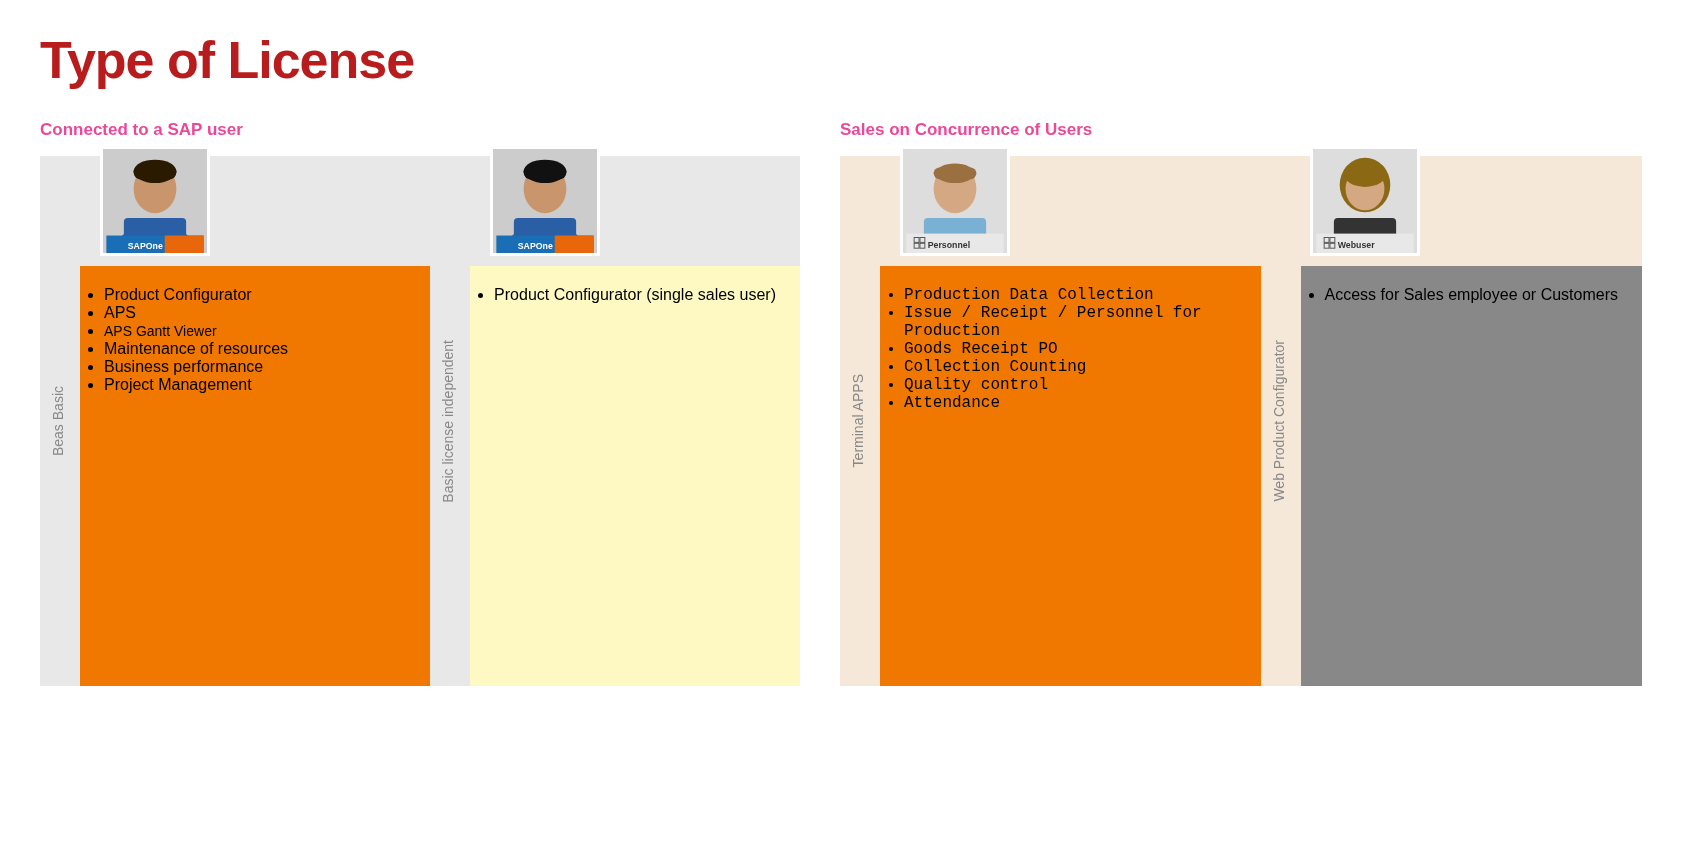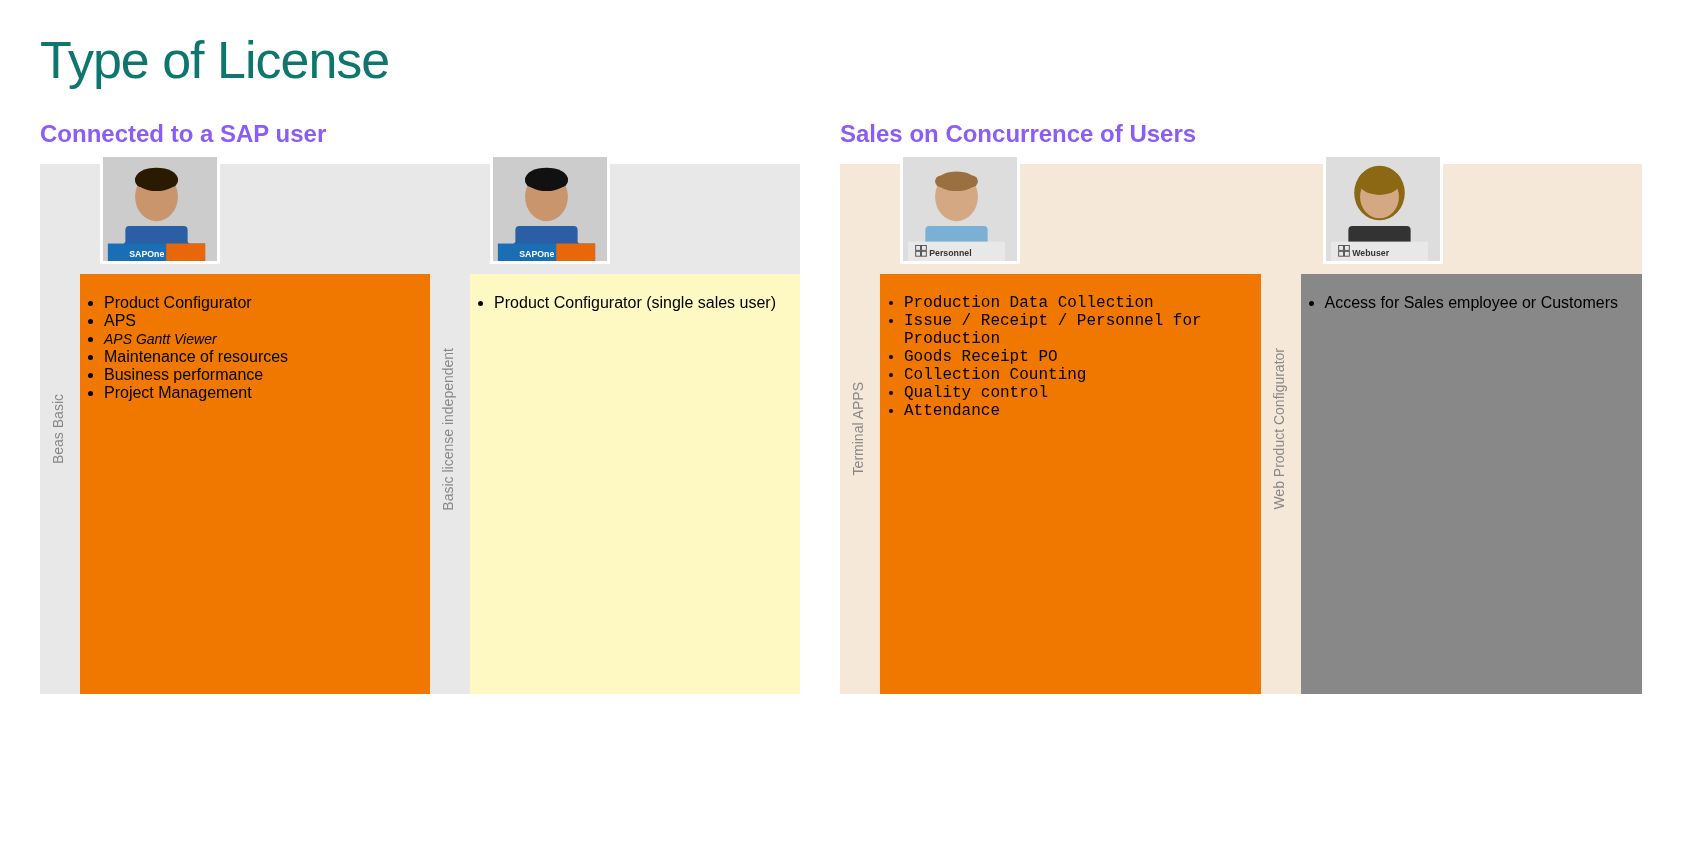--- a/index.html
+++ b/index.html
@@ -5,72 +5,71 @@
     * { box-sizing: border-box; margin: 0; padding: 0; }
     body {
       font-family: 'Arial', sans-serif;
       background: #fff;
       padding: 30px 40px;
       width: 1682px;
       min-height: 855px;
     }
     h1 {
       font-size: 52px;
-      font-weight: 400;
-      color: #0f766e;
+      font-weight: 700;
+      color: #b91c1c;
       margin-bottom: 30px;
       letter-spacing: -1px;
     }
     .main-layout {
       display: flex;
       gap: 40px;
     }
     .section {
       flex: 1;
     }
     .section-title {
-      font-size: 24px;
+      font-size: 17px;
       font-weight: 700;
-      color: #8b5cf6;
+      color: #ec4899;
       margin-bottom: 16px;
     }
     
     .left-section {
       flex: 0 0 760px;
     }
     .right-section {
       flex: 1;
     }
     .avatar-box {
-      width: 120px;
+      width: 110px;
       height: 110px;
       background: #ccc;
       border: 3px solid #fff;
       overflow: hidden;
       display: flex;
       align-items: center;
-      justify-content: flex-start;
+      justify-content: flex-end;
       position: relative;
     }
 
     
     .rotated-label-container {
       writing-mode: vertical-rl;
       transform: rotate(180deg);
       display: flex;
       align-items: center;
       justify-content: center;
       font-size: 14px;
       font-weight: 400;
       color: #888;
       padding: 10px 6px;
       min-width: 36px;
     }
     .italic-item {
-      font-style: italic;
       font-size: 14px;
       margin-top: 42px;
     }
     
     .left-cards {
       display: flex;
       background: #e8e8e8;
       height: 530px;
       position: relative;
     }
@@ -269,21 +268,21 @@
           </ul>
         </div>
       </div>
 
       <div class="right-dark-label-col">
         <div class="rotated-label-container">Web Product Configurator</div>
       </div>
 
       <div class="right-dark-col">
 
-        <div style="position:absolute; top:-10px; left:22px; z-index:10;">
+        <div style="position:absolute; top:-10px; left:9px; z-index:10;">
           <div class="avatar-box" style="background:#ddd;">
             <svg viewBox="0 0 100 110" width="107" height="107">
 
               <ellipse cx="50" cy="100" rx="38" ry="22" fill="#333"></ellipse>
               <rect x="18" y="72" width="64" height="35" rx="4" fill="#333"></rect>
 
               <ellipse cx="50" cy="38" rx="26" ry="28" fill="#8b6914"></ellipse>
               <ellipse cx="50" cy="42" rx="20" ry="22" fill="#d4a882"></ellipse>
               <ellipse cx="50" cy="26" rx="22" ry="14" fill="#8b6914"></ellipse>
 

